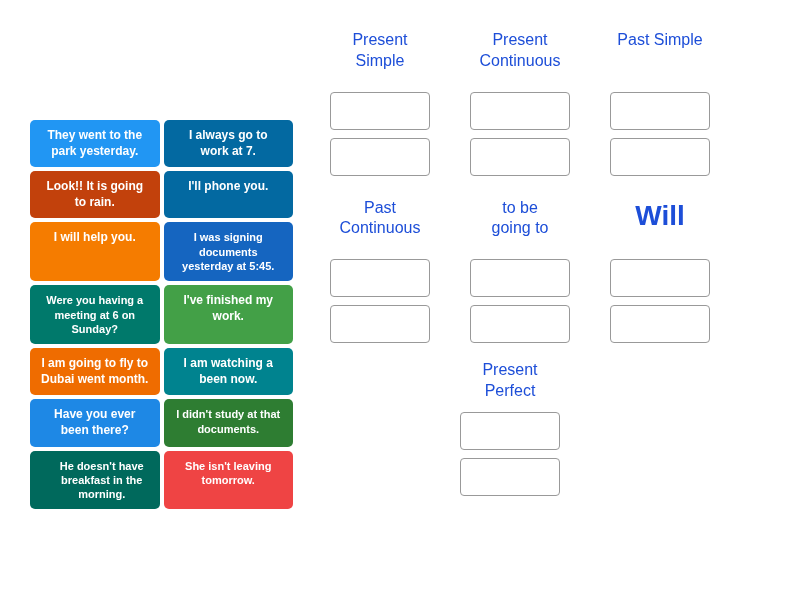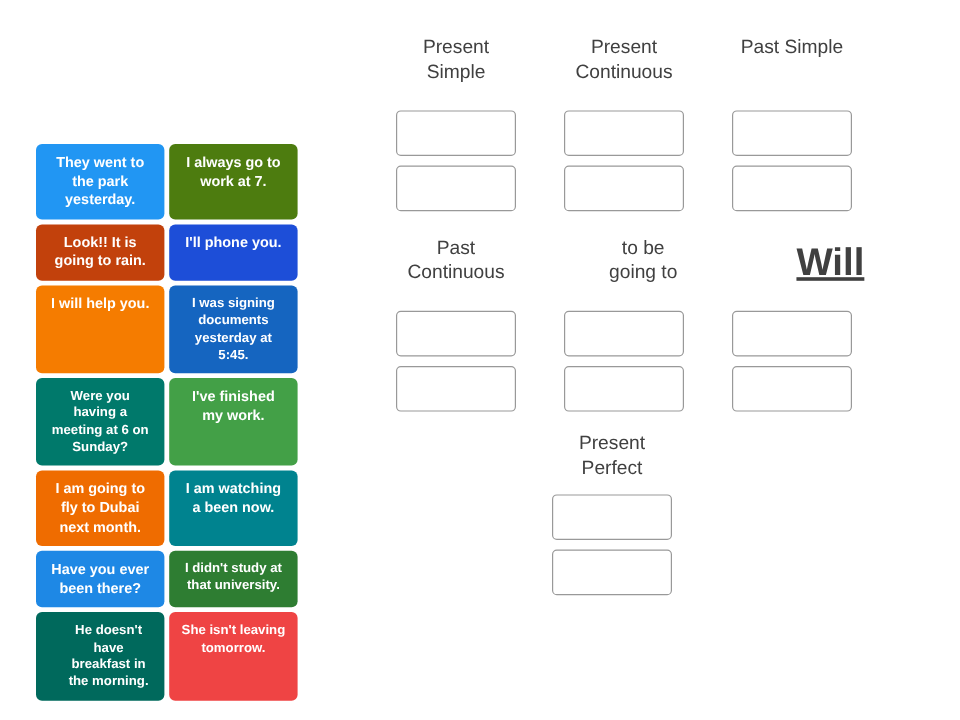--- a/index.html
+++ b/index.html
@@ -10,41 +10,41 @@
       height: 600px;
       overflow: hidden;
       position: relative;
     }
 
     
     .tiles-panel {
       position: absolute;
       left: 30px;
       top: 120px;
-      width: 218px;
+      width: 263px;
       display: grid;
       grid-template-columns: 1fr 1fr;
       gap: 4px;
     }
 
     .tile {
       border-radius: 5px;
       padding: 8px 10px;
       color: #fff;
       font-size: 12px;
       font-weight: bold;
       text-align: center;
       cursor: grab;
       line-height: 1.3;
     }
 
     .tile-blue { background: #2196F3; }
-    .tile-green-dark { background: #4d7c0f; }
+    .tile-green-dark { background: #0369a1; }
     .tile-red { background: #c2410c; }
-    .tile-purple { background: #1d4ed8; }
+    .tile-purple { background: #0369a1; }
     .tile-orange { background: #F57C00; }
     .tile-blue-dark { background: #1565C0; font-size: 11px; }
     .tile-teal { background: #00796B; font-size: 11px; }
     .tile-green { background: #43A047; }
     .tile-orange2 { background: #EF6C00; }
     .tile-cyan { background: #00838F; }
     .tile-blue2 { background: #1E88E5; }
     .tile-green2 { background: #2E7D32; font-size: 11px; }
     .tile-teal2 { background: #00695C; font-size: 11px; padding-left: 24px; }
     .tile-red2 { background: #ef4444; font-size: 11px; }
@@ -53,21 +53,21 @@
     .categories-panel {
       position: absolute;
       left: 320px;
       top: 30px;
       right: 10px;
     }
 
     .cat-header {
       font-size: 16px;
       font-weight: normal;
-      color: #404040;
+      color: #1d4ed8;
       text-align: center;
       margin-bottom: 10px;
       line-height: 1.3;
     }
 
     .drop-zone {
       width: 100px;
       height: 38px;
       border: 1.5px solid #999;
       border-radius: 4px;
@@ -80,23 +80,22 @@
       flex-direction: column;
       align-items: center;
     }
 
     .cat-col .drop-zone {
       margin-bottom: 8px;
     }
 
     
     .will-label {
-      font-size: 32px;
+      font-size: 28px;
       font-weight: bold;
-      text-decoration: underline;
     }
 
     
     .present-perfect-section {
       position: absolute;
       left: 460px;
       top: 360px;
     }
 
     .present-perfect-section .cat-header {
@@ -112,24 +111,24 @@
 
 <div class="tiles-panel">
 <div class="tile tile-blue">They went to the park yesterday.</div>
     <div class="tile tile-green-dark">I always go to work at 7.</div>
     <div class="tile tile-red">Look!! It is going to rain.</div>
     <div class="tile tile-purple">I'll phone you.</div>
     <div class="tile tile-orange">I will help you.</div>
     <div class="tile tile-blue-dark">I was signing documents yesterday at 5:45.</div>
     <div class="tile tile-teal">Were you having a meeting at 6 on Sunday?</div>
     <div class="tile tile-green">I've finished my work.</div>
-    <div class="tile tile-orange2">I am going to fly to Dubai next month.</div>
+    <div class="tile tile-orange2">I am going to fly to Dubai went month.</div>
     <div class="tile tile-cyan">I am watching a been now.</div>
     <div class="tile tile-blue2">Have you ever been there?</div>
-    <div class="tile tile-green2">I didn't study at that university.</div>
+    <div class="tile tile-green2">I didn't study at that documents.</div>
     <div class="tile tile-teal2">He doesn't have breakfast in the morning.</div>
     <div class="tile tile-red2">She isn't leaving tomorrow.</div>
   </div>
 
 <div class="categories-panel">
 
   <div style="display:grid; grid-template-columns:120px 120px 120px; column-gap:20px; margin-bottom:10px;">
     <div class="cat-header">Present<br>Simple</div>
     <div class="cat-header">Present<br>Continuous</div>
     <div class="cat-header">Past Simple</div>
@@ -143,21 +142,21 @@
     <div class="cat-col">
       <div class="drop-zone"></div>
       <div class="drop-zone"></div>
     </div>
     <div class="cat-col">
       <div class="drop-zone"></div>
       <div class="drop-zone"></div>
     </div>
   </div>
 
-  <div style="display:grid; grid-template-columns:120px 120px 120px; column-gap:36px; margin-bottom:10px; margin-top:14px;">
+  <div style="display:grid; grid-template-columns:120px 120px 120px; column-gap:20px; margin-bottom:10px; margin-top:14px;">
     <div class="cat-header">Past<br>Continuous</div>
     <div class="cat-header">to be<br>going to</div>
     <div class="cat-header will-label">Will</div>
   </div>
 
   <div style="display:grid; grid-template-columns:120px 120px 120px; column-gap:20px; margin-bottom:6px;">
     <div class="cat-col">
       <div class="drop-zone"></div>
       <div class="drop-zone"></div>
     </div>

